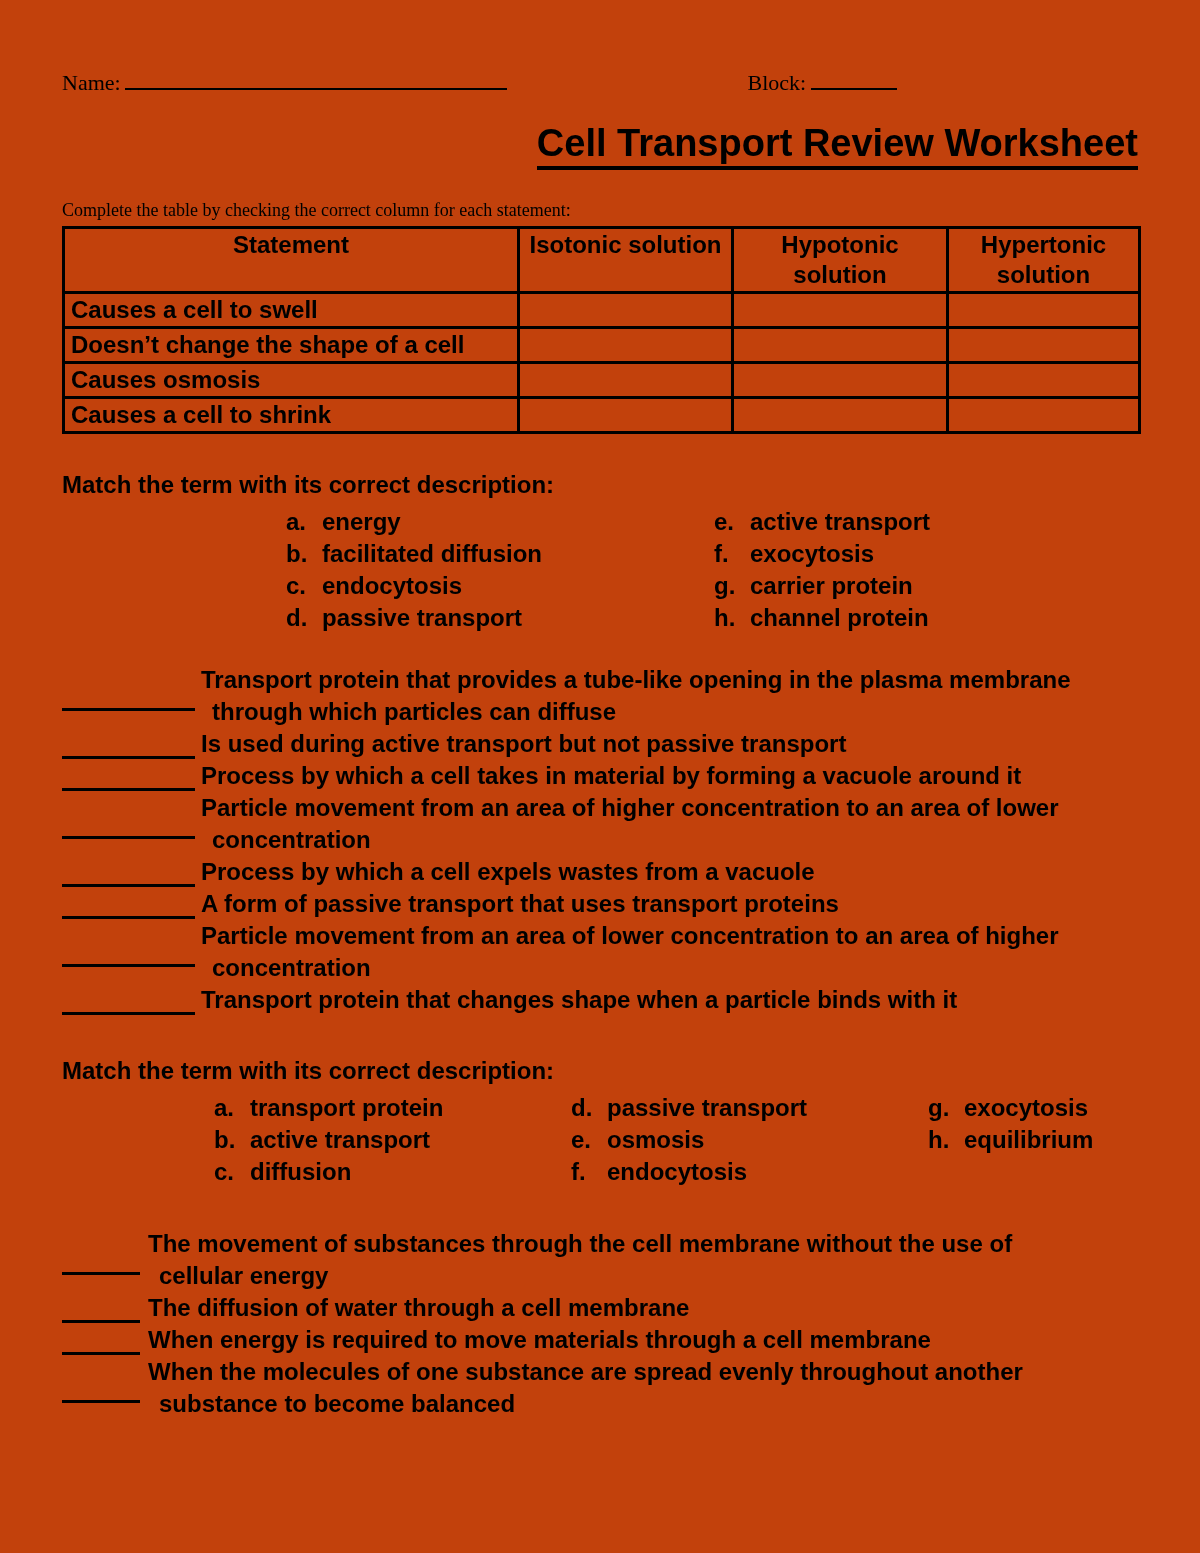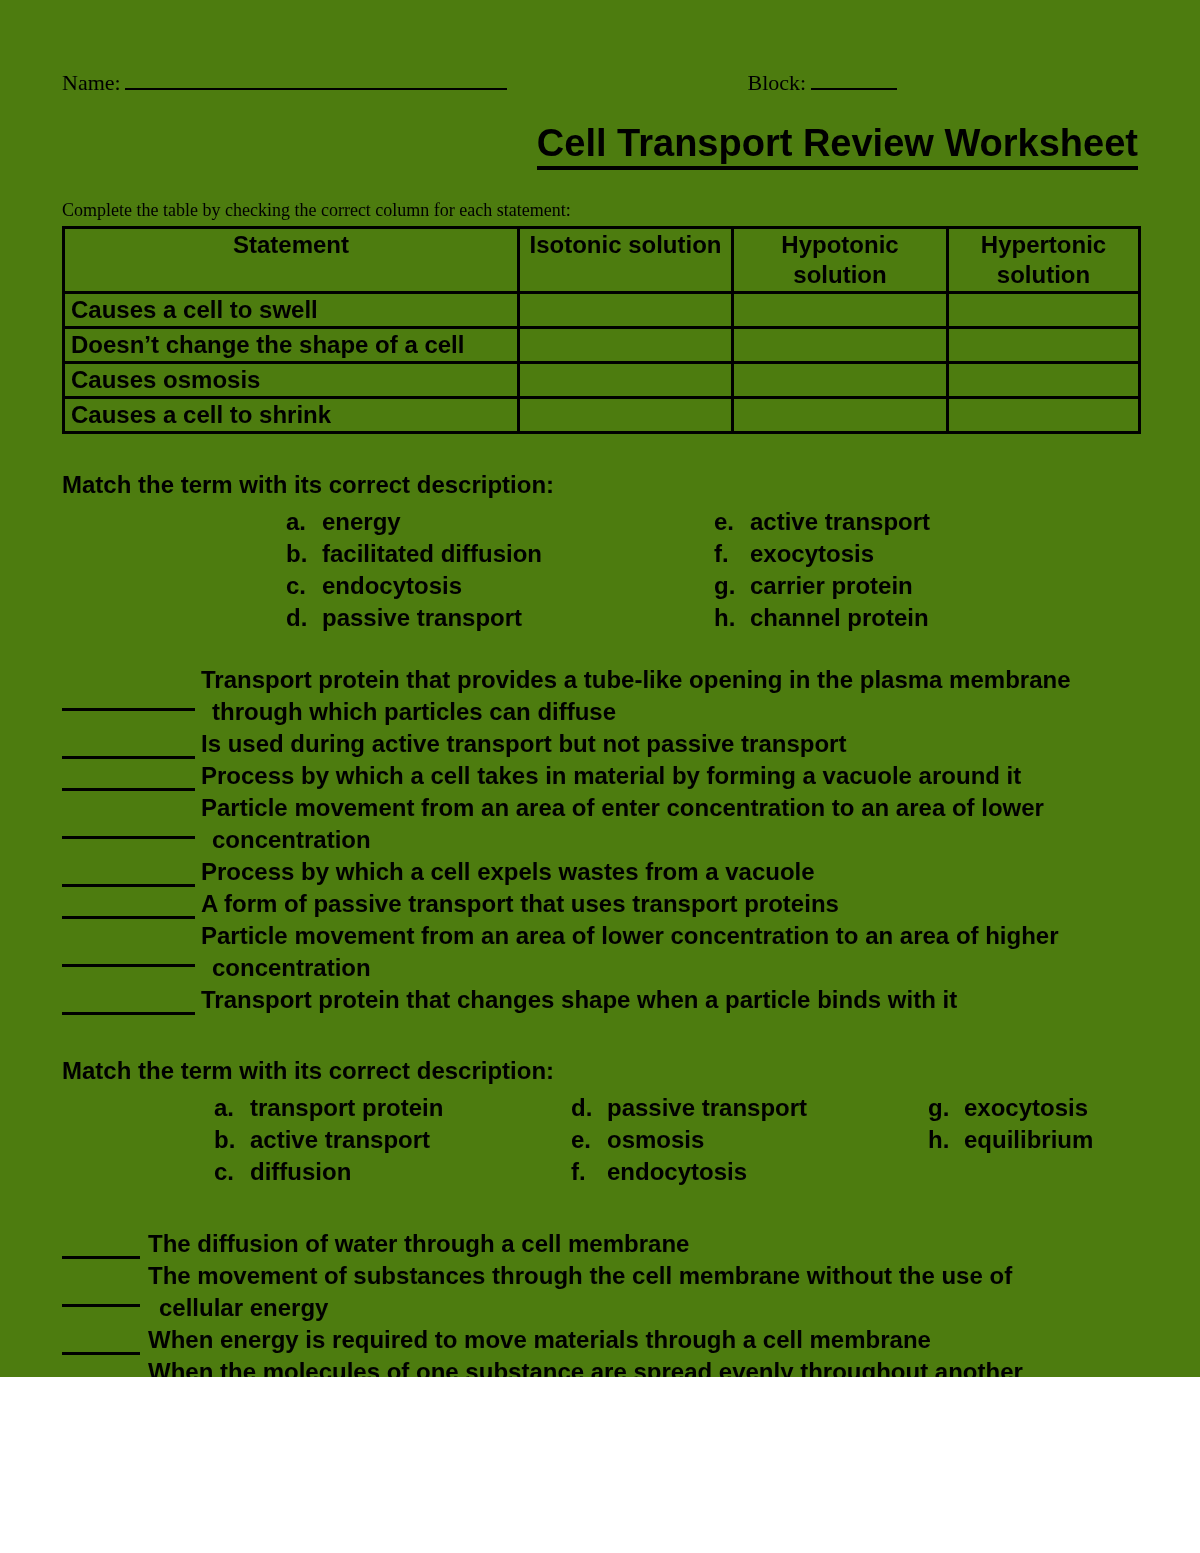--- a/index.html
+++ b/index.html
@@ -1,22 +1,22 @@
 <!DOCTYPE html>
 <html><head>
 <meta charset="utf-8">
 <style>
   html, body { margin:0; padding:0; background:#ffffff; }
   .page {
     position:relative;
     width:1200px;
-    height:1377px;
+    height:1553px;
     box-sizing:border-box;
     padding:70px 62px 40px 62px;
-    background:#4d7c0f;
+    background:#c2410c;
     color:#000;
     font-family:"Liberation Sans", sans-serif;
     overflow:hidden;
   }
   
   .name-row { white-space:nowrap; line-height:26px; }
   .serif { font-family:"Liberation Serif", serif; font-size:22px; }
   .blank { display:inline-block; border-bottom:2px solid #000; }
   .name-blank { width:382px; }
   .block-label { margin-left:236px; }
@@ -181,21 +181,21 @@
     <div class="stmt-row">
       <span class="stmt-blank"></span>
       <div class="stmt-text">Is used during active transport but not passive transport</div>
     </div>
     <div class="stmt-row">
       <span class="stmt-blank"></span>
       <div class="stmt-text">Process by which a cell takes in material by forming a vacuole around it</div>
     </div>
     <div class="stmt-row">
       <span class="stmt-blank"></span>
-      <div class="stmt-text">Particle movement from an area of enter concentration to an area of lower concentration</div>
+      <div class="stmt-text">Particle movement from an area of higher concentration to an area of lower concentration</div>
     </div>
     <div class="stmt-row">
       <span class="stmt-blank"></span>
       <div class="stmt-text">Process by which a cell expels wastes from a vacuole</div>
     </div>
     <div class="stmt-row">
       <span class="stmt-blank"></span>
       <div class="stmt-text">A form of passive transport that uses transport proteins</div>
     </div>
     <div class="stmt-row">
@@ -247,28 +247,28 @@
       <div class="term-item">
         <span class="tletter">h.</span>
         <span class="tname">equilibrium</span>
       </div>
     </div>
   </div>
 
   <div class="stmts stmts-final">
     <div class="stmt-row">
       <span class="stmt-blank"></span>
+      <div class="stmt-text">The movement of substances through the cell membrane without the use of cellular energy</div>
+    </div>
+    <div class="stmt-row">
+      <span class="stmt-blank"></span>
       <div class="stmt-text">The diffusion of water through a cell membrane</div>
     </div>
     <div class="stmt-row">
       <span class="stmt-blank"></span>
-      <div class="stmt-text">The movement of substances through the cell membrane without the use of cellular energy</div>
-    </div>
-    <div class="stmt-row">
-      <span class="stmt-blank"></span>
       <div class="stmt-text">When energy is required to move materials through a cell membrane</div>
     </div>
     <div class="stmt-row">
       <span class="stmt-blank"></span>
       <div class="stmt-text">When the molecules of one substance are spread evenly throughout another substance to become balanced</div>
     </div>
   </div>
 
 </div>
 

